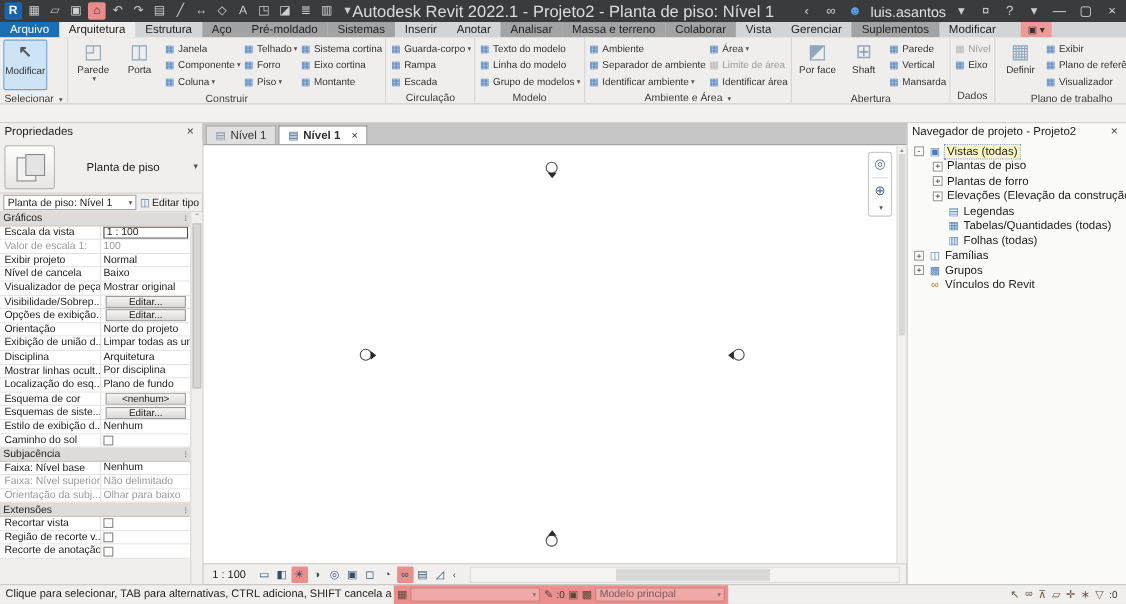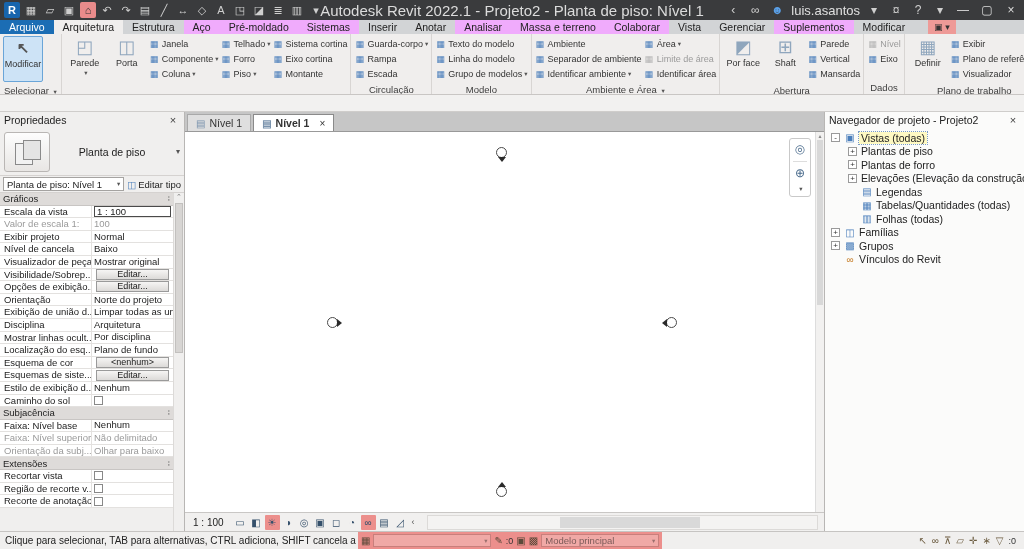--- a/index.html
+++ b/index.html
@@ -14,21 +14,21 @@
 .tb-title{position:absolute;left:50%;transform:translateX(-50%);font-size:15px;color:#dcdcdc;white-space:nowrap}
 .tb-right{margin-left:auto;display:flex;align-items:center;gap:6px}
 .tb-right .qicon{font-size:12px}
 .tb-user{color:#e0e0e0;font-size:13px}
 .winbtn{width:18px;text-align:center;font-size:12px;color:#ddd}
 
 #tabrow{height:14px;background:#d2d4d6;display:flex;align-items:stretch;flex:0 0 auto}
 .tab{padding:0 9px;line-height:14px;color:#222;white-space:nowrap;font-size:10.5px}
 .tab.file{background:#1b6db4;color:#fff}
 .tab.active{background:#f0eeed}
-.tab.red{background:#f0abfc}
+.tab.red{background:#a3a3a3}
 .tabtoggle{margin-left:14px;padding:0 6px;line-height:14px;background:#ee9a97;font-size:9px;color:#333}
 
 #ribbon{height:61px;background:#f0eeed;display:flex;border-bottom:1px solid #c9c6c4;overflow:hidden;flex:0 0 auto}
 .panel{display:flex;flex-direction:column;border-right:1px solid #d8d5d3;flex:0 0 auto}
 .panel-body{flex:1;display:flex;padding:2px 3px;gap:2px;align-items:flex-start}
 .panel-label{height:13px;line-height:13px;text-align:center;font-size:9.5px;color:#3c3c3c;white-space:nowrap;padding:0 4px}
 .rcol{display:flex;flex-direction:column}
 .bigrow{display:flex;gap:2px}
 .rbig{width:40px;height:46px;display:flex;flex-direction:column;align-items:center;justify-content:flex-start;font-size:9px;color:#333;text-align:center;line-height:10px;cursor:default}
 .rbig .bic{font-size:18px;line-height:22px;color:#8fa6bd}
@@ -247,20 +247,21 @@
             <div class="rsmall">
               <span class="ric">▦</span>
               <span class="rlbl">Eixo cortina</span>
             </div>
             <div class="rsmall">
               <span class="ric">▦</span>
               <span class="rlbl">Montante</span>
             </div>
           </div>
       </div>
+      <div class="panel-label">Construir</div>
     </div>
 
     <div class="panel">
       <div class="panel-body">
           <div class="rcol">
             <div class="rsmall">
               <span class="ric">▦</span>
               <span class="rlbl">Guarda-corpo</span>
               <span class="arr">▾</span>
             </div>

